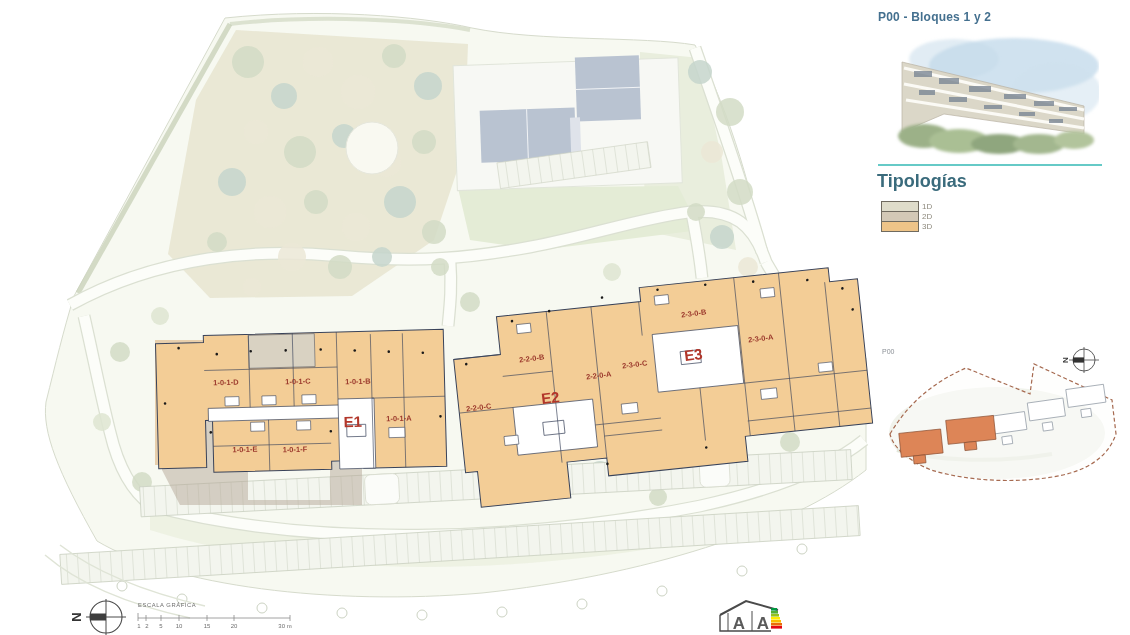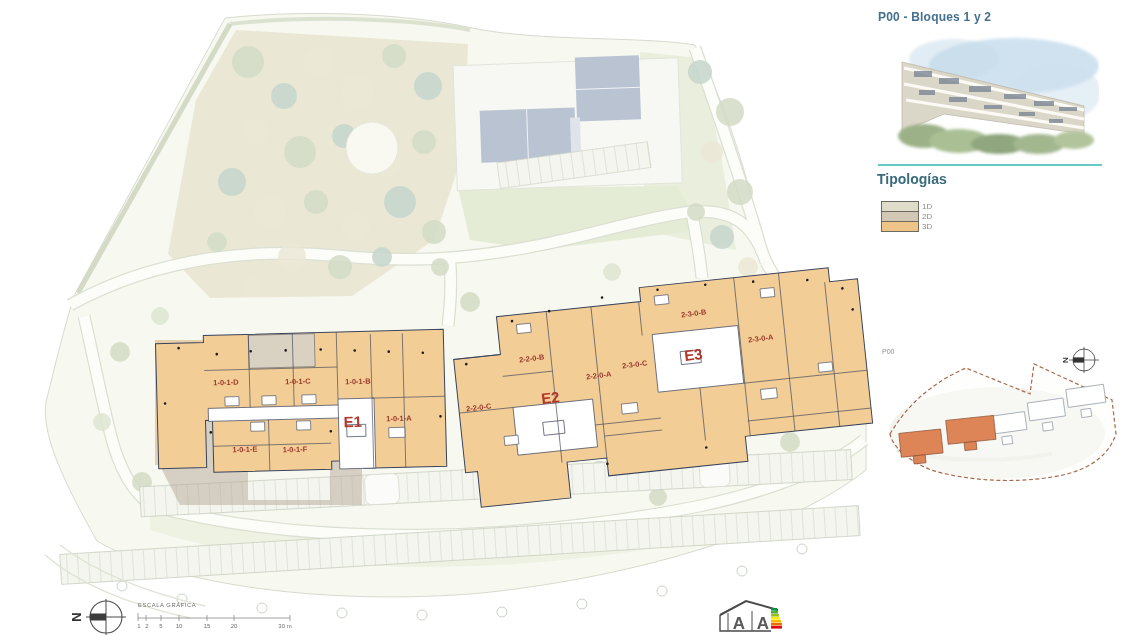--- a/index.html
+++ b/index.html
@@ -1,21 +1,21 @@
 <!DOCTYPE html>
 <html><head>
 <meta charset="utf-8">
 <style>
   html,body{margin:0;padding:0;background:#fff;}
   .canvas{position:relative;width:1130px;height:635px;background:#ffffff;overflow:hidden;
           font-family:"Liberation Sans",sans-serif;}
   .abs{position:absolute;}
   .panel-title{left:878px;top:10px;font-size:12px;font-weight:bold;color:#44708f;letter-spacing:.2px;}
   .teal-rule{left:878px;top:164px;width:224px;height:2px;background:#66cac7;}
-  .typo-heading{left:877px;top:171px;font-size:14px;font-weight:bold;color:#3a6b7c;}
+  .typo-heading{left:877px;top:171px;font-size:18px;font-weight:bold;color:#3a6b7c;}
   .legend{left:881px;top:202px;}
   .legend-row{display:flex;align-items:flex-end;height:10px;}
   .legend-swatch{width:36px;height:9px;border:1px solid #6f6a5f;margin-top:-1px;box-sizing:content-box;}
   .legend-label{font-size:8px;color:#8e8a7e;margin-left:3px;line-height:10px;}
   svg text{font-family:"Liberation Sans",sans-serif;}
   .unit-label{font-size:7.5px;font-weight:bold;fill:#9c3a2d;}
   .bldg-label{font-size:15px;font-weight:bold;fill:#b2362a;}
 </style>
 </head>
 <body>

